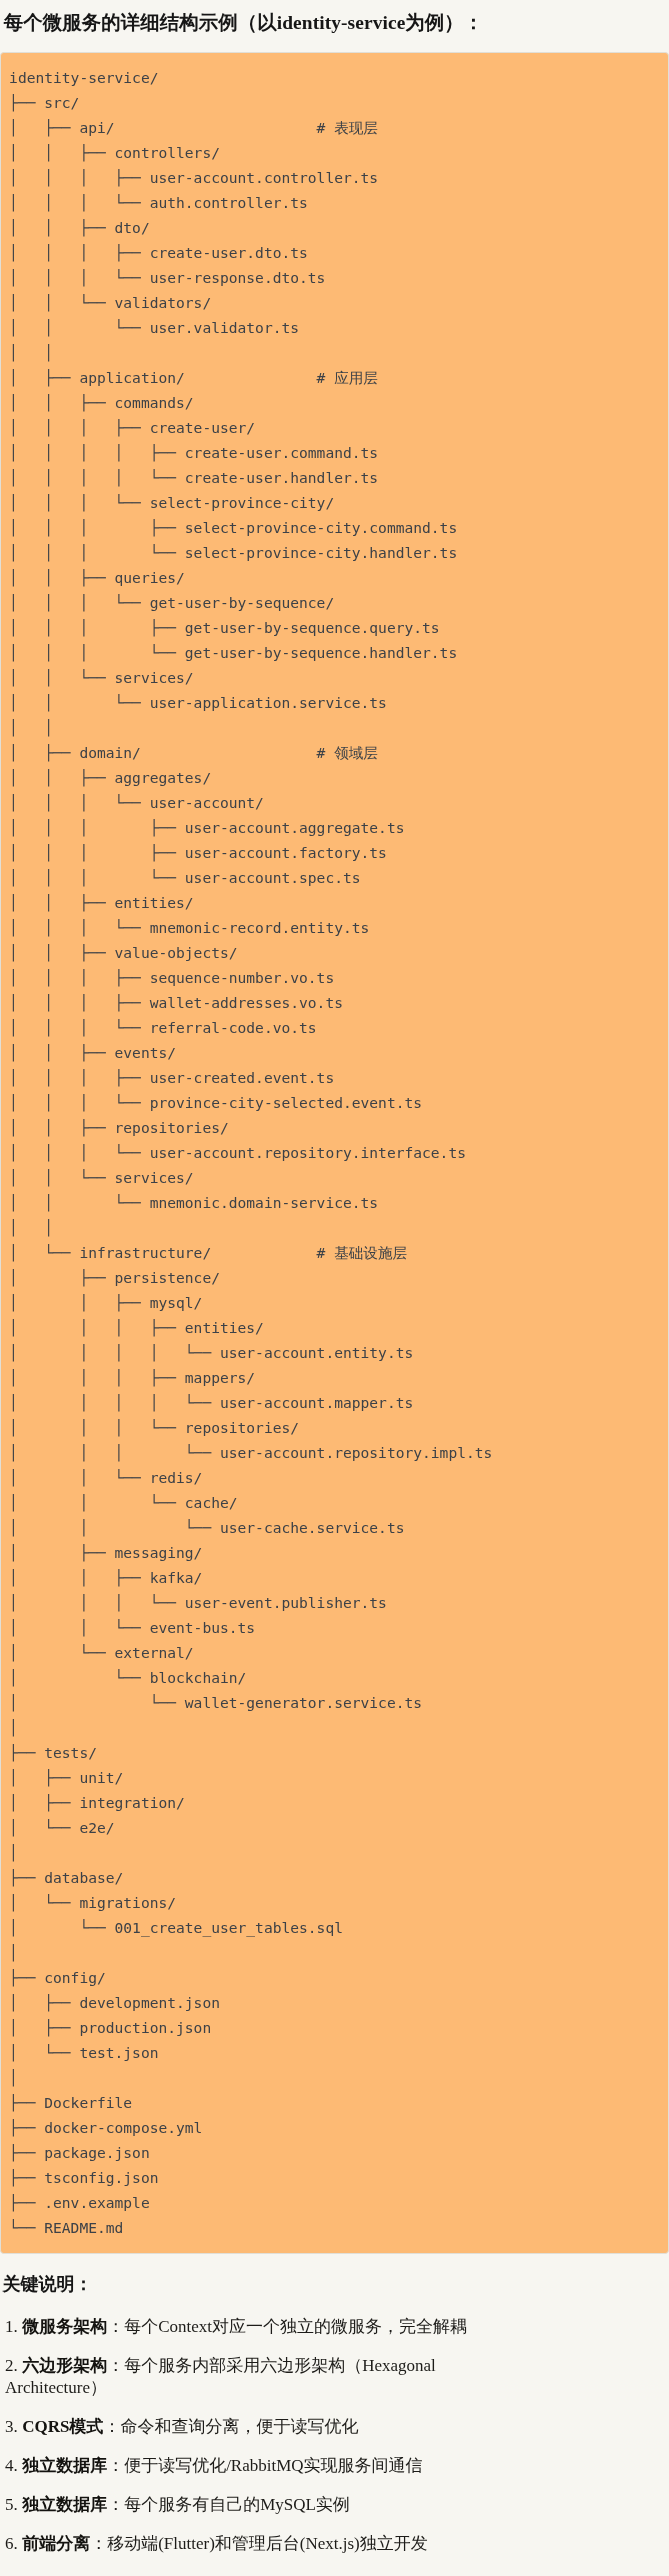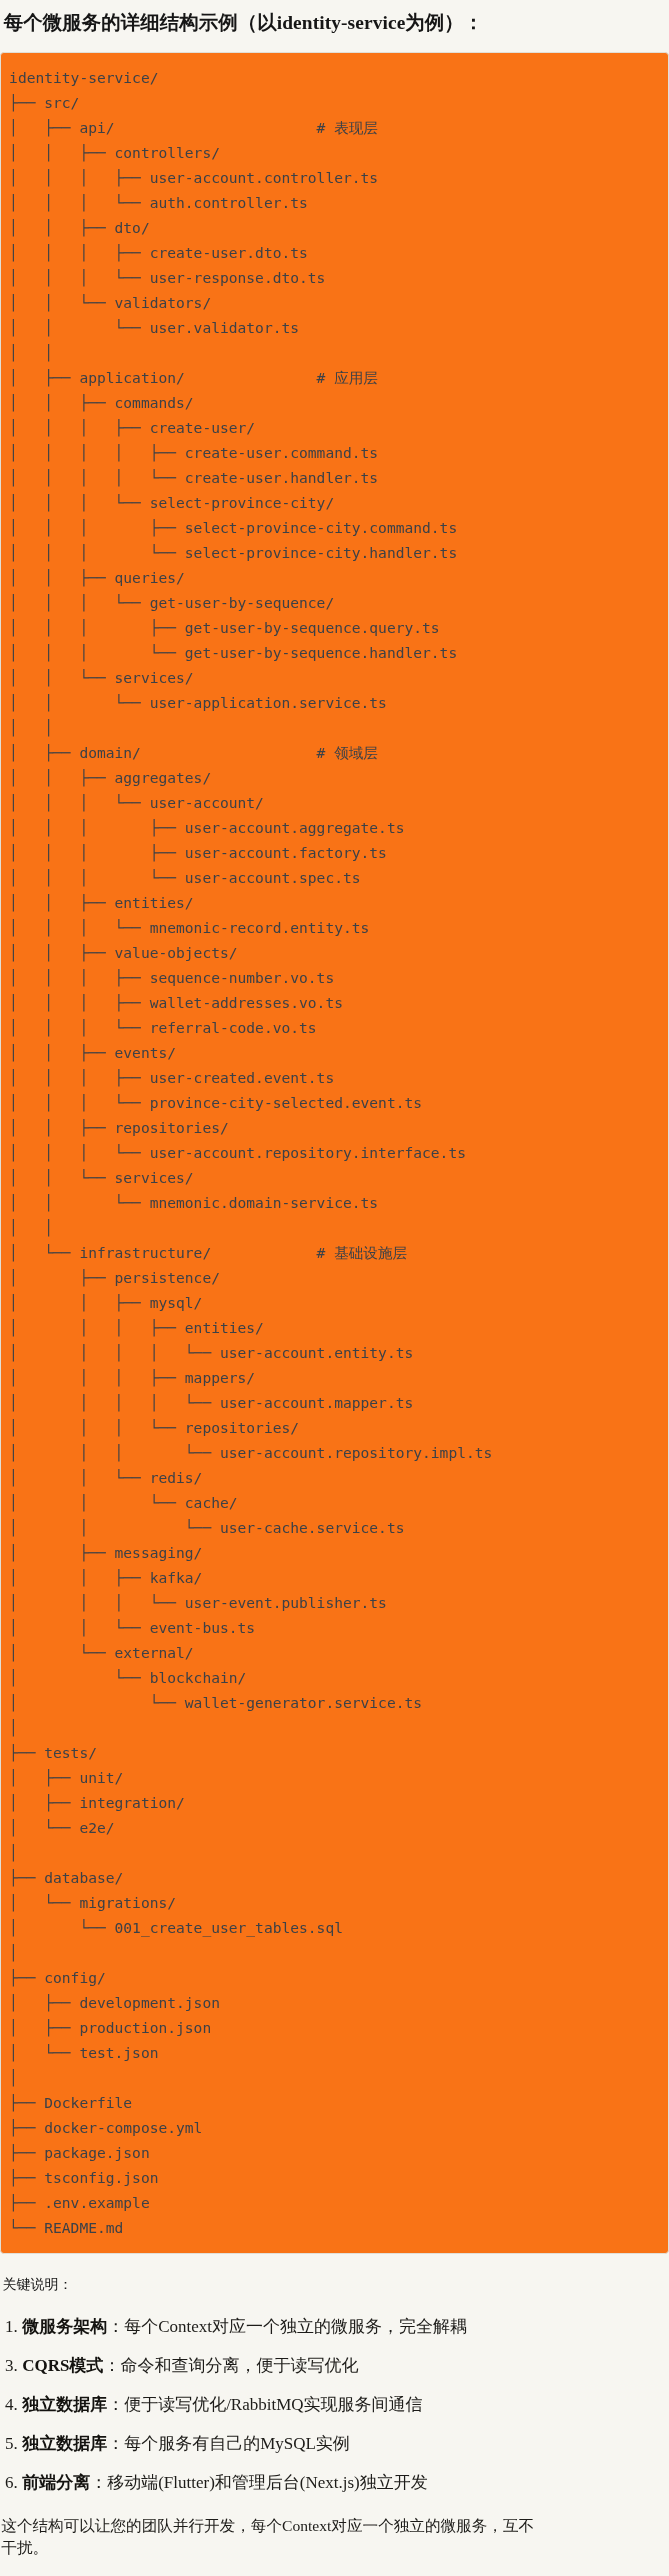--- a/index.html
+++ b/index.html
@@ -22,40 +22,40 @@
     font-size: 19.4px;
     line-height: 27.5px;
     font-weight: 700;
     color: #161616;
     letter-spacing: 0.1px;
   }
   .code-card {
     margin-top: 15.6px;
     box-sizing: border-box;
     width: 669px;
-    background: #f97316;
+    background: #fdba74;
     border: 0.6px solid #E1DFD7;
     border-radius: 3.8px;
   }
   .code-card pre {
     margin: 0;
     padding: 12.5px 10px 13px 8.1px;
     font-family: "DejaVu Sans Mono", "Liberation Mono", monospace;
     font-size: 14.6px;
     line-height: 25px;
     color: #3C4147;
     white-space: pre;
     overflow: hidden;
   }
   h2.notes-heading {
     margin: 17px 0 0 0;
     padding: 0 0 0 2.5px;
-    font-size: 14px;
+    font-size: 18px;
     line-height: 27.5px;
-    font-weight: 400;
+    font-weight: 700;
     color: #161616;
   }
   .note-item {
     margin: 17px 0 0 0;
     padding-left: 5px;
     font-size: 17px;
     line-height: 22px;
     color: #1D1C19;
   }
   .note-item .num {
@@ -170,20 +170,23 @@
 └── README.md</pre>
   </section>
 
   <h2 class="notes-heading">关键说明：</h2>
 
   <div>
     <div class="note-item">
       <span class="num">1.</span><strong>微服务架构</strong><span>：</span><span>每个Context对应一个独立的微服务，完全解耦</span>
     </div>
     <div class="note-item">
+      <span class="num">2.</span><strong>六边形架构</strong><span>：</span><span>每个服务内部采用六边形架构（Hexagonal Architecture）</span>
+    </div>
+    <div class="note-item">
       <span class="num">3.</span><strong>CQRS模式</strong><span>：</span><span>命令和查询分离，便于读写优化</span>
     </div>
     <div class="note-item">
       <span class="num">4.</span><strong>独立数据库</strong><span>：</span><span>便于读写优化/RabbitMQ实现服务间通信</span>
     </div>
     <div class="note-item">
       <span class="num">5.</span><strong>独立数据库</strong><span>：</span><span>每个服务有自己的MySQL实例</span>
     </div>
     <div class="note-item">
       <span class="num">6.</span><strong>前端分离</strong><span>：</span><span>移动端(Flutter)和管理后台(Next.js)独立开发</span>

